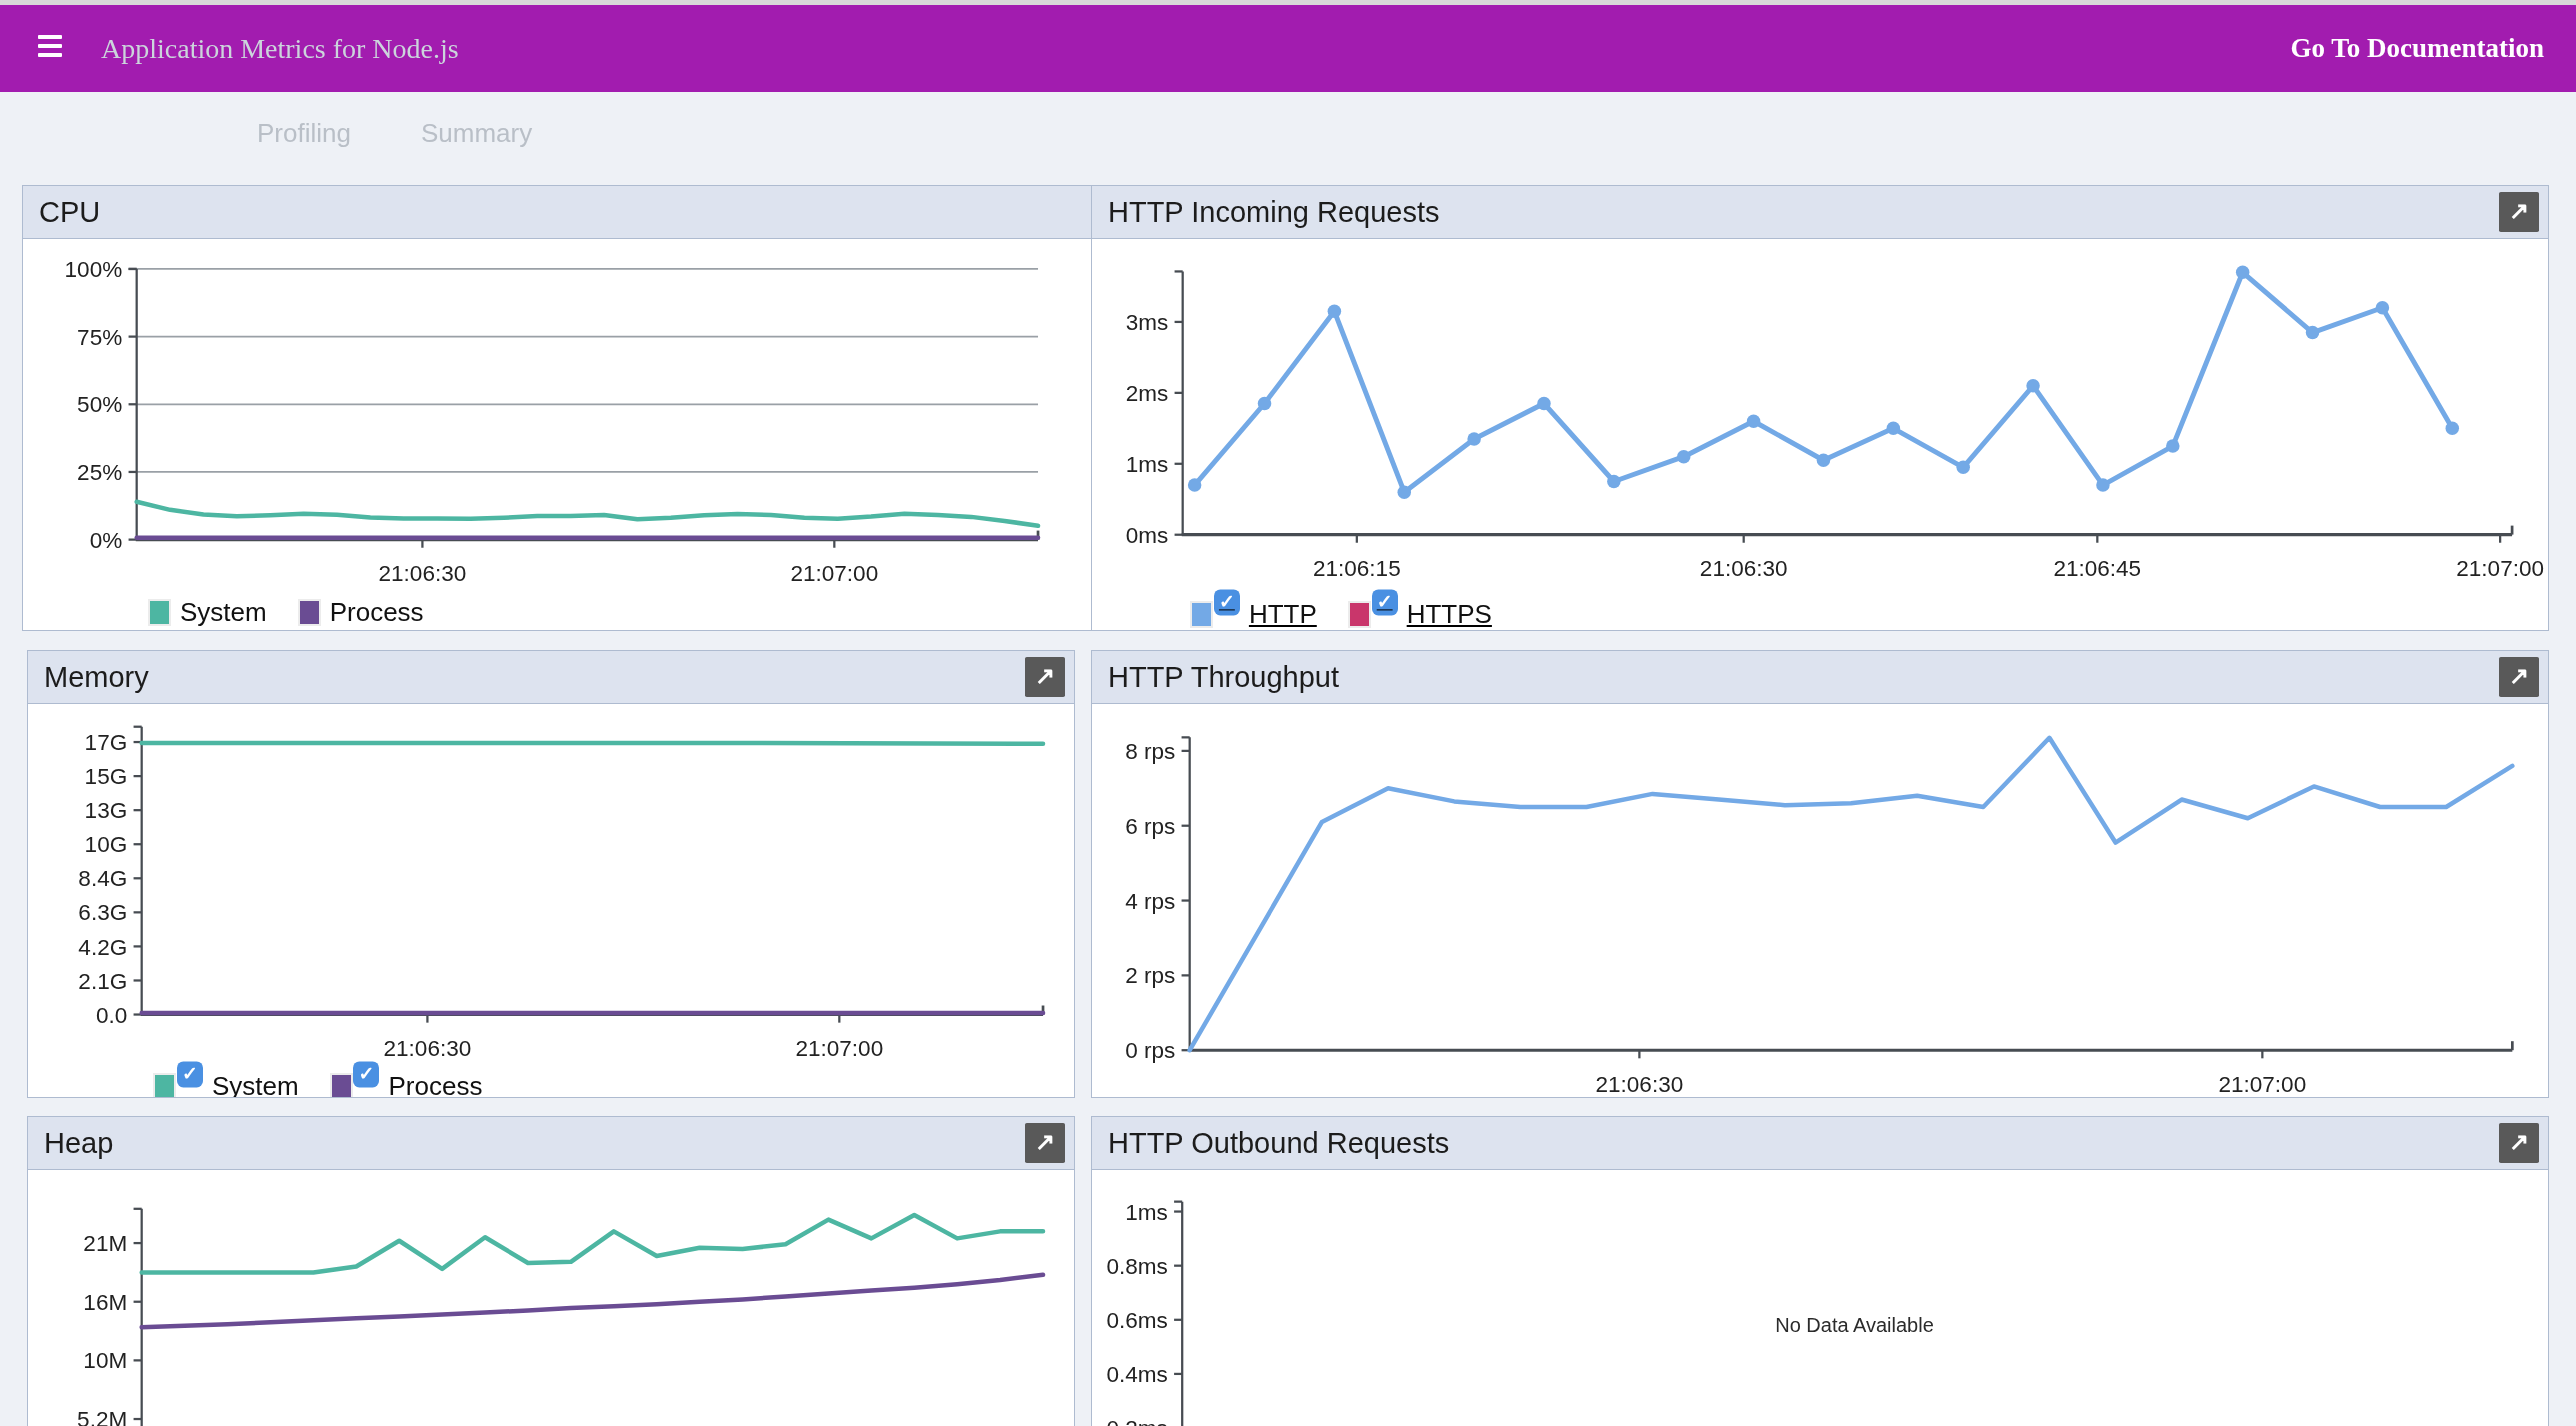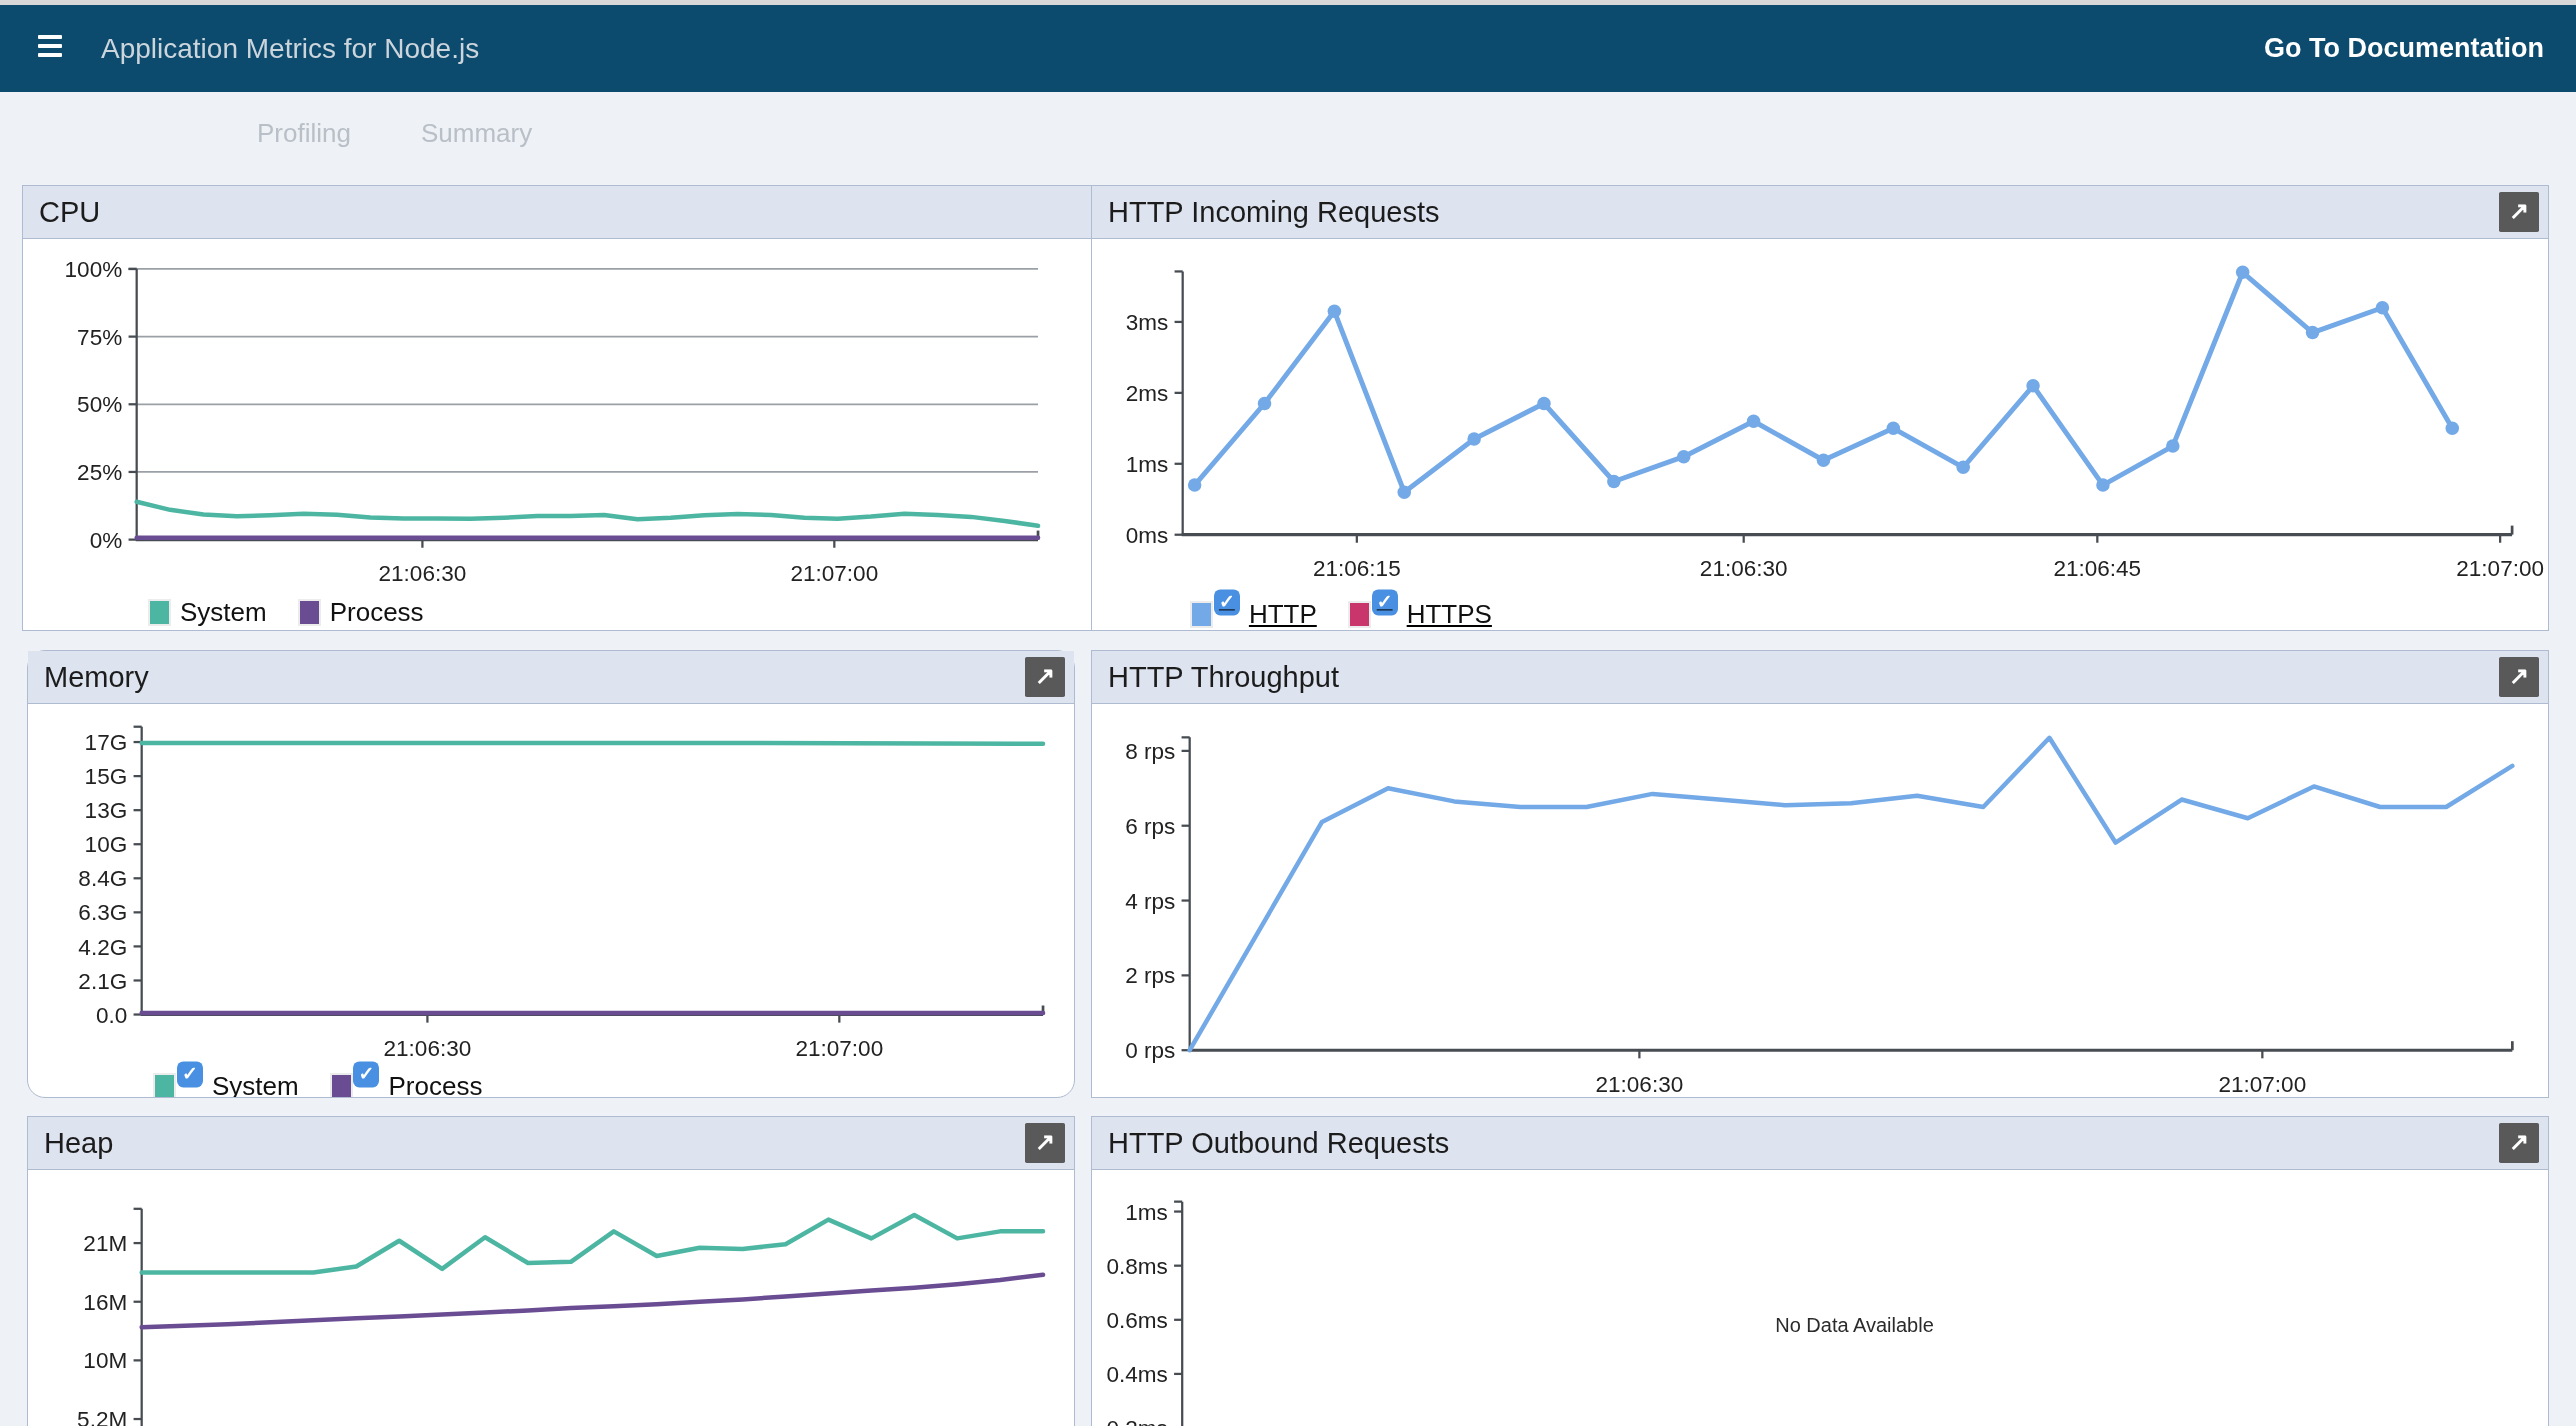--- a/index.html
+++ b/index.html
@@ -2,38 +2,38 @@
 <html style="font-size:14.4px"><head>
 <meta charset="utf-8">
 <style>
   html,body{margin:0;padding:0;}
   body{
     width:2576px;height:1427px;overflow:hidden;position:relative;
     background:#eef1f6;font-family:"Liberation Sans",sans-serif;
   }
   svg text{font-family:"Liberation Sans",sans-serif;}
   .top-strip{position:absolute;left:0;top:0;width:2576px;height:5.4px;background:#d8d8d8;}
-  .navbar{position:absolute;left:0;top:5.4px;width:2576px;height:87px;background:#0c4a6e;}
+  .navbar{position:absolute;left:0;top:5.4px;width:2576px;height:87px;background:#a21caf;font-family:Liberation Serif, serif;}
   .hamburger{position:absolute;left:38px;top:30px;width:25px;height:27px;cursor:pointer;}
   .hamburger span{display:block;width:24px;height:4px;background:#ffffff;border-radius:0.9px;margin-bottom:5px;}
   .nav-title{position:absolute;left:101px;top:0;height:87px;line-height:87px;
     font-size:28px;color:#ccd5dc;white-space:nowrap;}
   .doc-link{position:absolute;right:32px;top:0;height:63px;line-height:87px;
     font-size:27px;font-weight:bold;color:#ffffff;text-decoration:none;cursor:pointer;}
   .tabs{position:absolute;left:0;top:93px;width:2576px;height:92px;}
   .tab{position:absolute;top:1.8px;height:77px;line-height:77px;font-size:27px;cursor:pointer;}
   .tab.active{left:27px;width:197px;background:#ffffff;border:0.9px solid #d4d7dc;border-bottom:none;
     border-radius:7.2px 7.2px 0 0;text-align:center;color:#464646;}
   .tab.inactive{color:#b9bfc7;font-size:26px;}
   .tab.t2{left:257px;}
   .tab.t3{left:421px;}
   .panel{position:absolute;background:#ffffff;border:1.8px solid #aebbd0;box-sizing:border-box;}
   #p-cpu{left:22px;top:185px;width:1253px;height:446px;}
   #p-incoming{left:1091px;top:185px;width:1458px;height:446px;text-decoration:underline;}
-  #p-memory{left:27px;top:650px;width:1048px;height:448px;border-radius:18px;}
+  #p-memory{left:27px;top:650px;width:1048px;height:448px;}
   #p-throughput{left:1091px;top:650px;width:1458px;height:448px;}
   #p-heap{left:27px;top:1116px;width:1048px;height:451px;}
   #p-outbound{left:1091px;top:1116px;width:1458px;height:451px;}
   .p-head{position:relative;height:52px;background:#dde3ef;border-bottom:0.9px solid #aebbd0;}
   .p-title{position:absolute;left:16px;top:0;height:52px;line-height:52px;font-size:29px;color:#1c1c1c;}
   .expand{position:absolute;right:9px;top:6.3px;width:40px;height:40px;background:#595959;border:none;
     border-radius:1.8px;cursor:pointer;padding:0;}
   .expand span{display:block;width:40px;height:40px;line-height:38px;text-align:center;
     color:#ffffff;font-size:24px;font-weight:bold;}
   .p-body{position:relative;overflow:hidden;height:calc(100% - 53px);}

